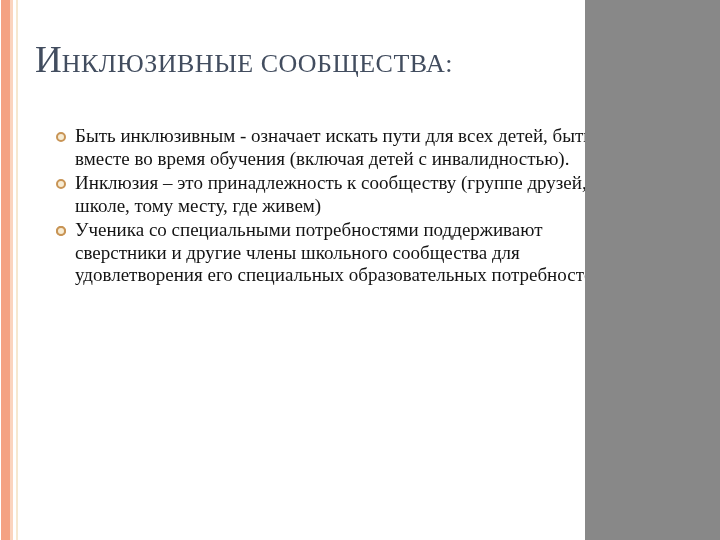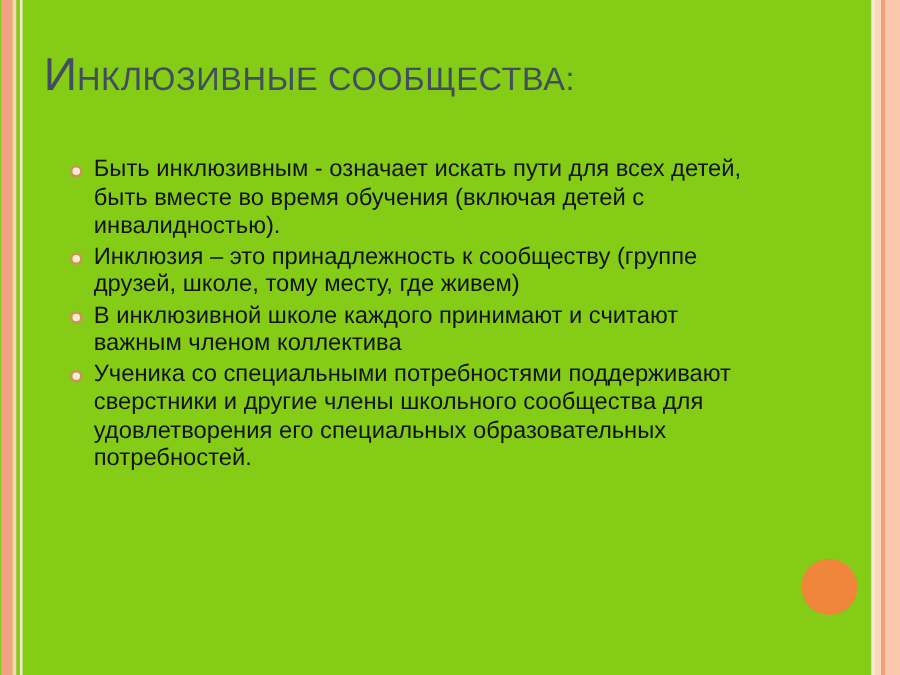--- a/index.html
+++ b/index.html
@@ -2,25 +2,25 @@
 <html style="--title-color: #424d5f; --body-color: #141414; --bullet-ring: #c89455; --bullet-fill: #f7ecd4; --accent-circle: #f0863a; --border-left-salmon: #f4a283; --border-left-fade: #fbd4be; --border-left-line: #f6e8d0; --border-right-cream: #f7e9d6; --border-right-light: #fbd6c0; --border-right-dark: #efa077; --border-right-peach: #fbc8ae;"><head>
 <meta charset="utf-8">
 <style>
   html, body {
     margin: 0;
     padding: 0;
     background: #888;
   }
   .slide {
     position: relative;
-    width: 720px;
+    width: 585px;
     height: 540px;
-    background: #84cc16;
+    background: #ffffff;
     overflow: hidden;
-    font-family: Liberation Sans, sans-serif;
+    font-family: Liberation Serif, serif;
   }
   
   .stripe {
     position: absolute;
     top: 0;
     bottom: 0;
   }
   .stripe-left-main   { left: 1px;   width: 9px;  background: var(--border-left-salmon, #f4a283); }
   .stripe-left-fade   { left: 10px;  width: 3px;  background: var(--border-left-fade, #fbd4be); }
   .stripe-left-line   { left: 16px;  width: 2px;  background: var(--border-left-line, #f6e8d0); }
@@ -101,20 +101,19 @@
 
   <h1 class="slide-title" style="margin:0; font-weight:400;">
     <span class="lead">И</span><span class="rest">НКЛЮЗИВНЫЕ СООБЩЕСТВА:</span>
   </h1>
 
   <div class="content">
     <ul class="bullet-list">
         <li><span class="bullet-icon"></span><span><span>Быть инклюзивным - означает искать пути для всех детей, быть вместе во время обучения (включая детей с инвалидностью).</span></span></li>
         <li><span class="bullet-icon"></span><span><span>Инклюзия – это принадлежность к сообществу (группе друзей, школе, тому месту, где живем)</span></span></li>
         <li><span class="bullet-icon"></span></li>
-        <li><span class="bullet-icon"></span><span><span>В инклюзивной школе каждого принимают и считают важным членом коллектива</span></span></li>
         <li><span class="bullet-icon"></span><span><span>Ученика со специальными потребностями поддерживают сверстники и другие члены школьного сообщества для удовлетворения его специальных образовательных потребностей.</span></span></li>
       </ul>
   </div>
 
   <div class="accent-circle"></div>
 
 </div>
 
 </body></html>

